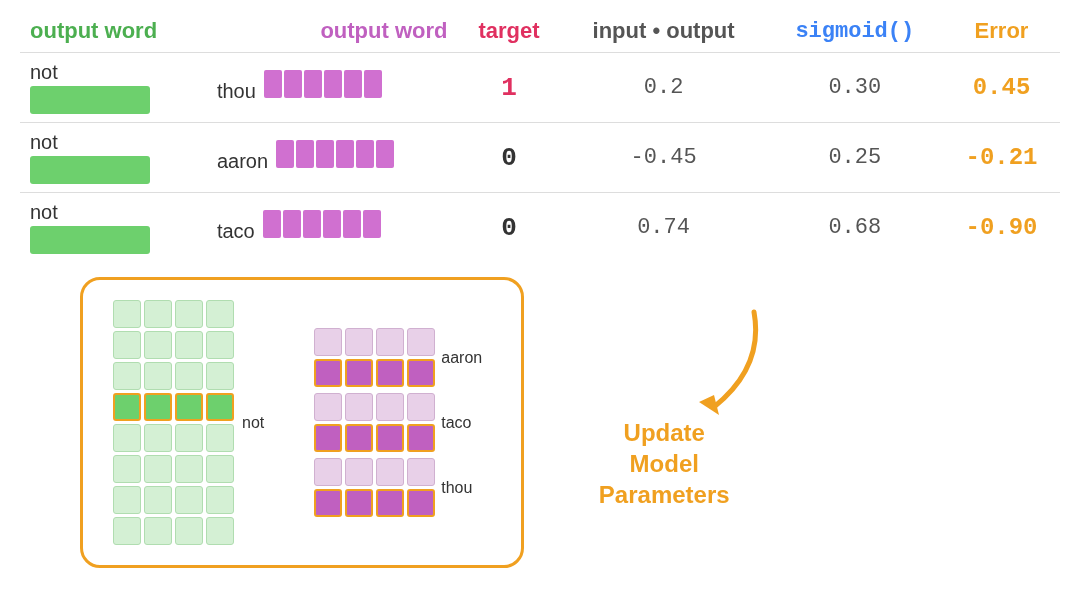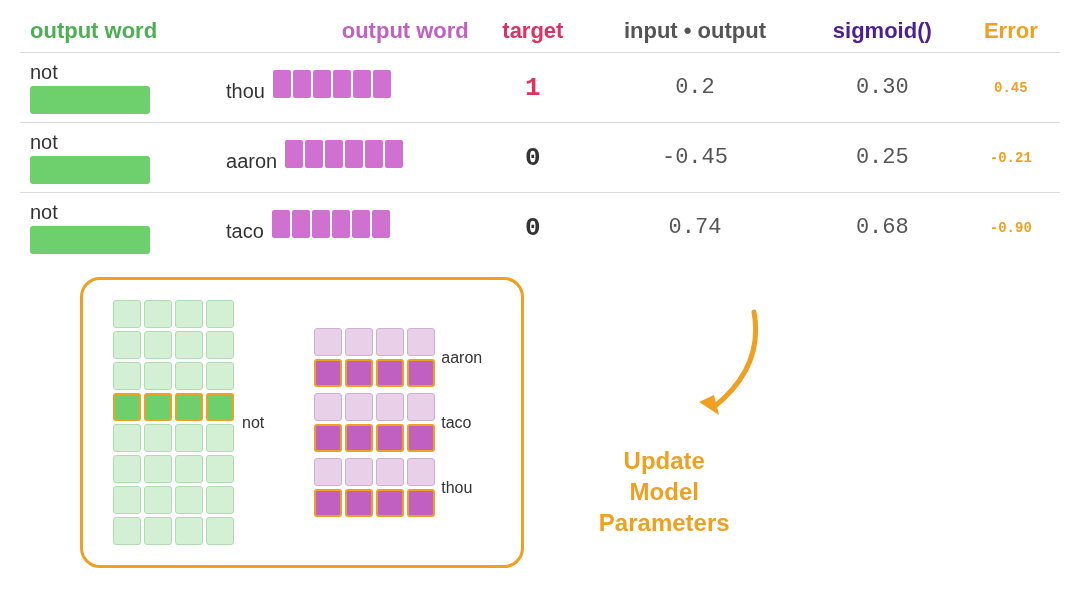--- a/index.html
+++ b/index.html
@@ -28,39 +28,39 @@
       font-size: 22px;
       font-weight: 600;
       padding: 8px 10px;
       text-align: center;
     }
 
     th.input-word { color: #4caf50; }
     th.output-word { color: #c060c0; }
     th.target { color: #e03060; }
     th.input-dot-output { color: #555; }
-    th.sigmoid { color: #4c1d95; }
+    th.sigmoid { color: #3b82f6; font-family: Liberation Mono, monospace; }
     th.error { color: #f0a020; }
 
     td {
       padding: 8px 10px;
       font-size: 22px;
       text-align: center;
       border-top: 1px solid #ddd;
     }
 
     td.target-val {
       font-weight: bold;
       font-size: 26px;
     }
     td.target-1 { color: #e03060; }
     td.target-0 { color: #333; font-weight: bold; }
 
     td.num-val { color: #555; font-size: 22px; }
-    td.error-val { color: #f0a020; font-size: 14px; font-weight: bold; }
+    td.error-val { color: #f0a020; font-size: 24px; font-weight: bold; }
 
     .bar-green {
       width: 120px;
       height: 28px;
       background: #6dd06d;
       border-radius: 3px;
     }
 
     .bar-purple-segmented {
       display: inline-flex;
@@ -162,21 +162,21 @@
       margin-top: 20px;
     }
 
     .update-label {
       color: #f0a020;
       font-family: Arial, sans-serif;
       font-weight: bold;
       font-size: 24px;
       text-align: center;
       line-height: 1.3;
-      margin-top: 28px;
+      margin-top: 0;
     }
 
     
     .arrow-svg {
       width: 220px;
       height: 120px;
     }
 
     .dot-symbol {
       font-size: 22px;

